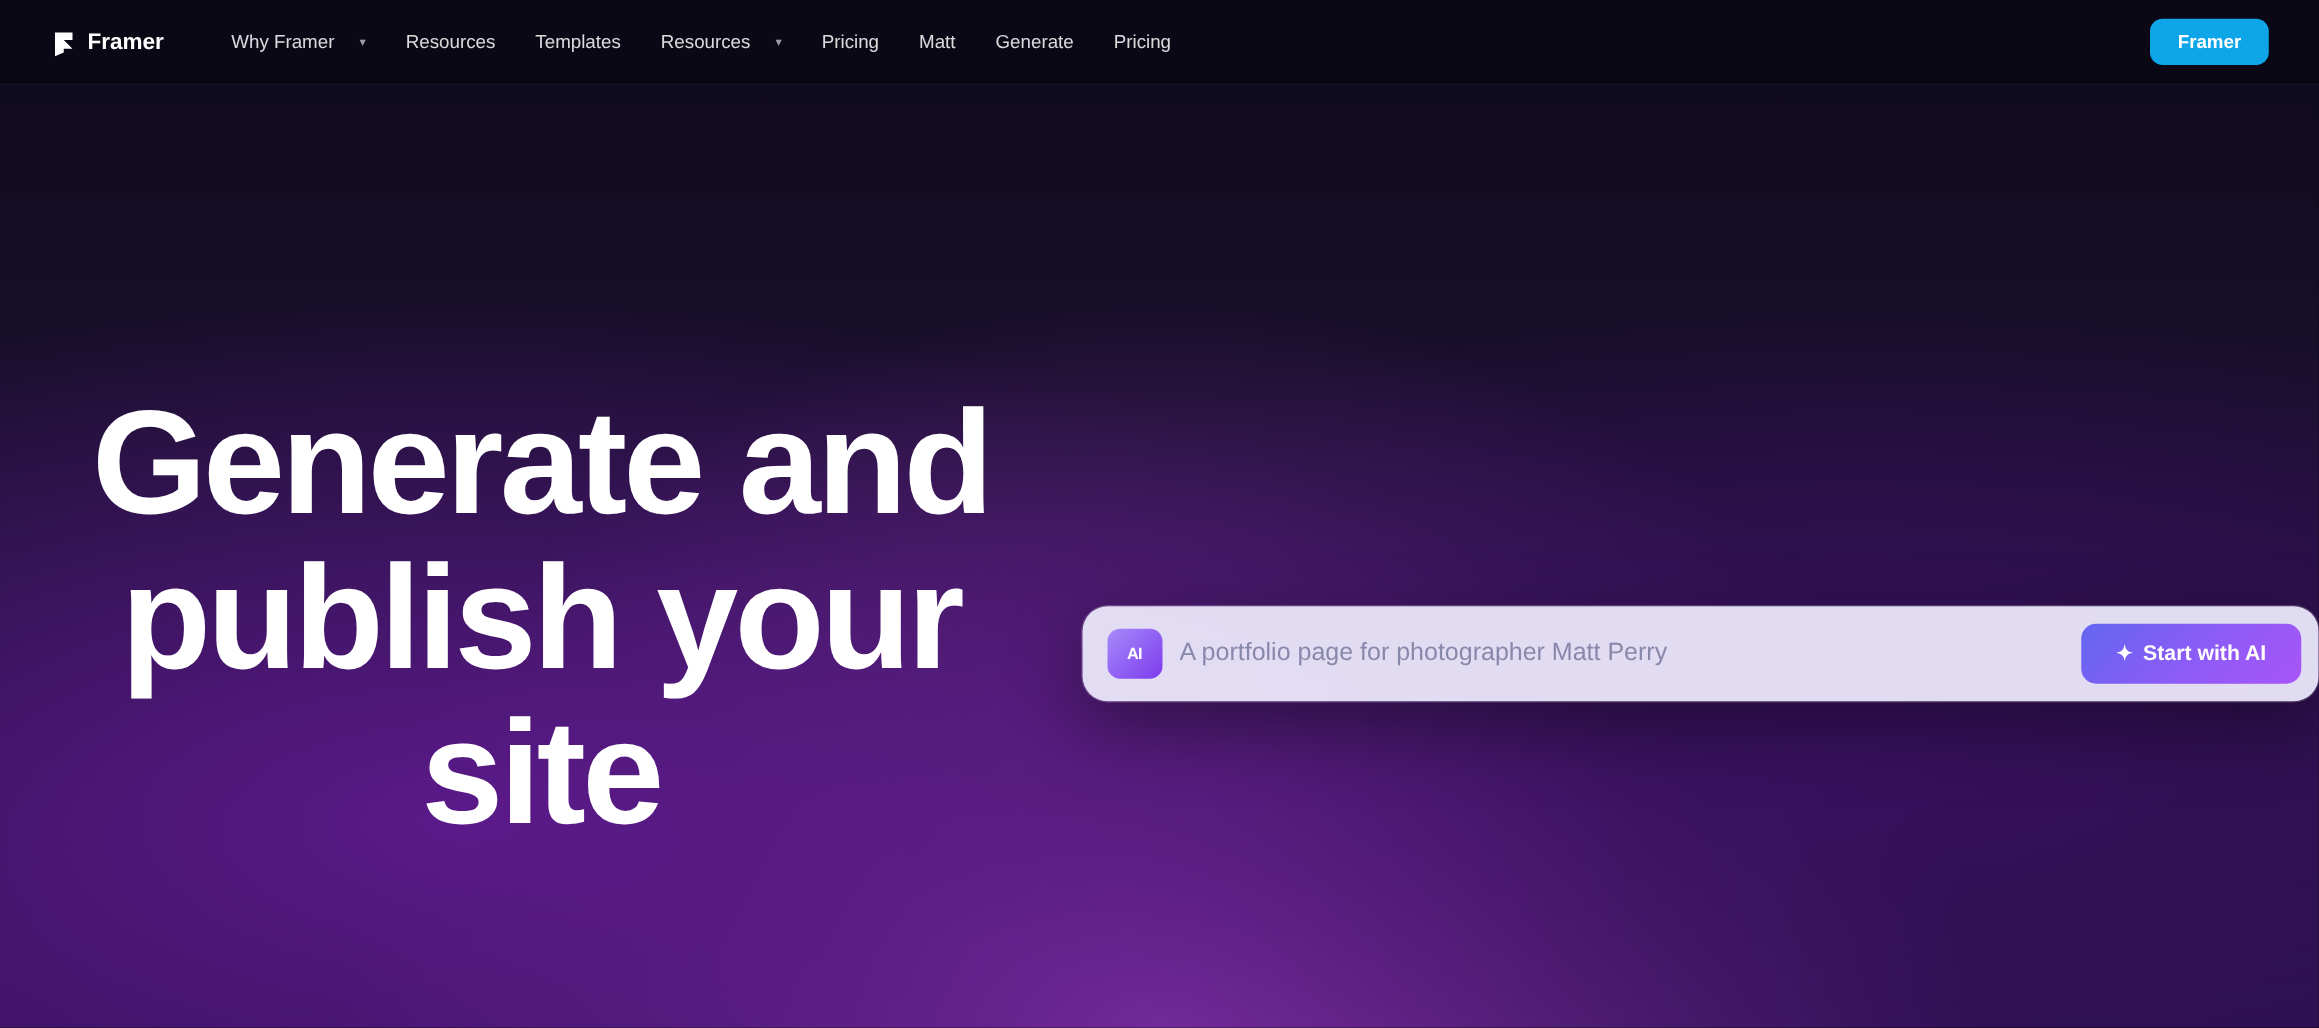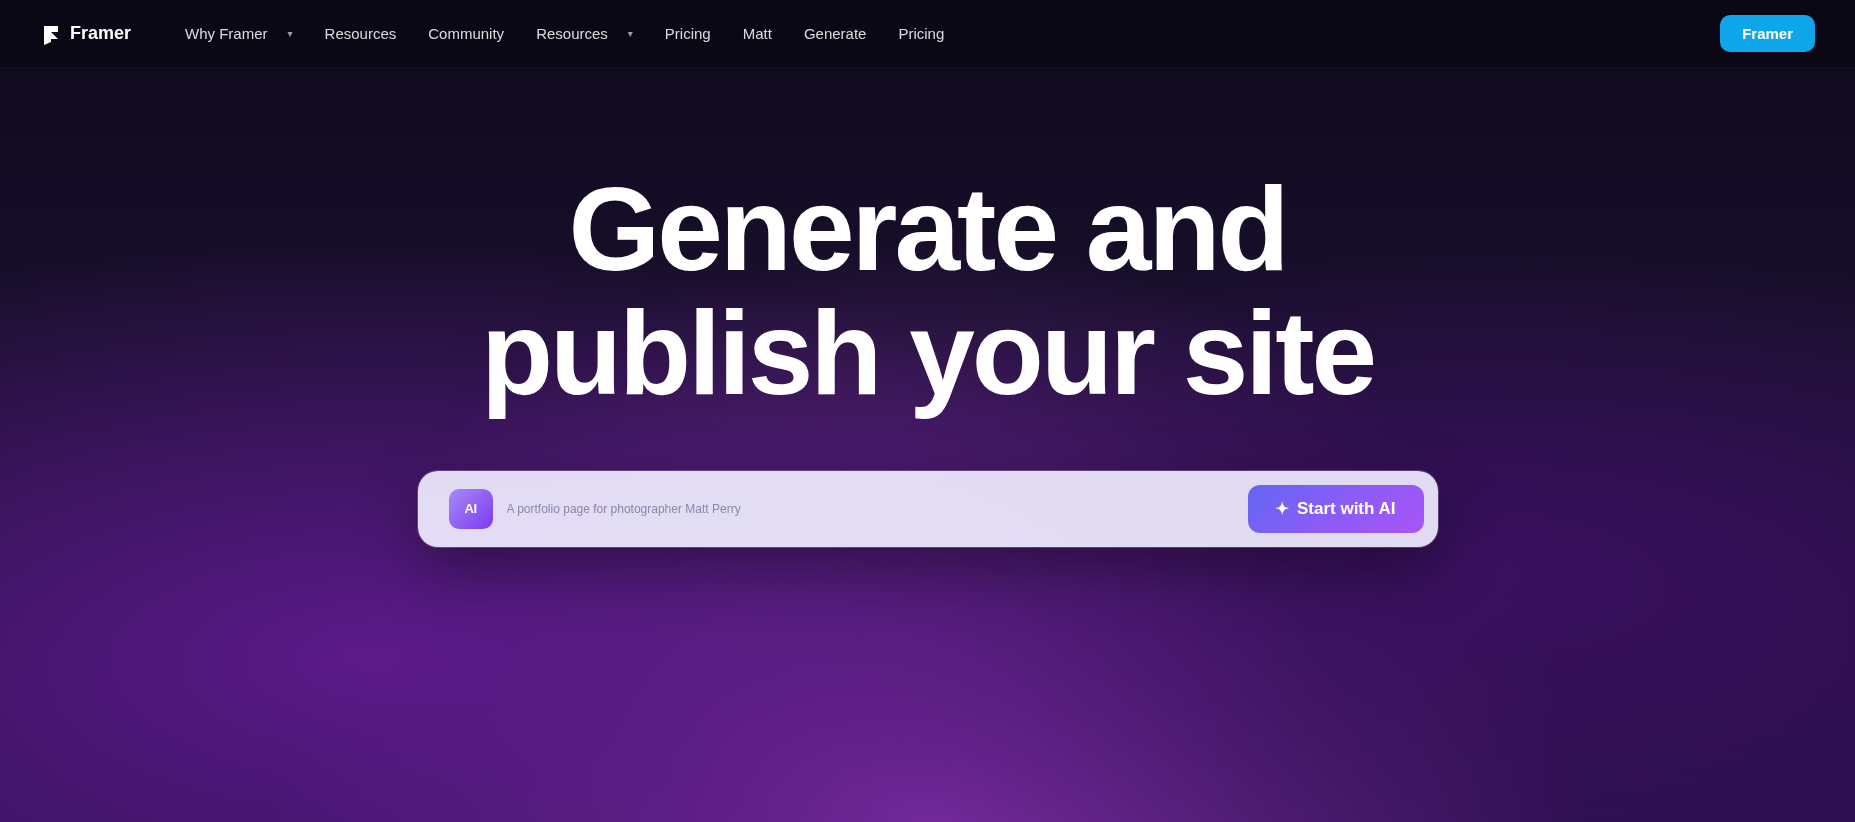--- a/index.html
+++ b/index.html
@@ -106,23 +106,23 @@
       font-weight: 600;
       cursor: pointer;
       white-space: nowrap;
     }
 
     
     .hero {
       position: relative;
       z-index: 5;
       display: flex;
-      flex-direction: column;
-      align-items: center;
-      justify-content: flex-start;
+      flex-direction: row;
+      align-items: center;
+      justify-content: center;
       padding-top: 100px;
       height: calc(822px - 68px);
     }
 
     .hero-title {
       text-align: center;
       max-width: 1300px;
       line-height: 1.05;
       font-size: 118px;
       font-weight: 800;
@@ -158,35 +158,34 @@
 
     .ai-icon-wrapper {
       width: 44px;
       height: 40px;
       background: linear-gradient(135deg, #a78bfa 0%, #7c3aed 100%);
       border-radius: 10px;
       display: flex;
       align-items: center;
       justify-content: center;
       flex-shrink: 0;
-      margin-left: 11px;
     }
 
     .ai-icon-text {
       color: white;
       font-size: 13px;
       font-weight: 700;
       letter-spacing: -0.5px;
     }
 
     .search-input {
       flex: 1;
       border: none;
       background: transparent;
-      font-size: 12px;
+      font-size: 20px;
       color: #4a4a6a;
       outline: none;
       font-weight: 400;
     }
 
     .search-input::placeholder {
       color: #8888aa;
     }
 
     .start-ai-btn {
@@ -229,21 +228,21 @@
     <a class="nav-link">
       <span>Why Framer</span>
       <span class="chevron">▾</span>
     </a>
 
     <a class="nav-link">
       <span>Resources</span>
     </a>
 
     <a class="nav-link">
-      <span>Community</span>
+      <span>Templates</span>
     </a>
 
     <a class="nav-link">
       <span>Resources</span>
       <span class="chevron">▾</span>
     </a>
 
     <a class="nav-link">
       <span>Pricing</span>
     </a>

